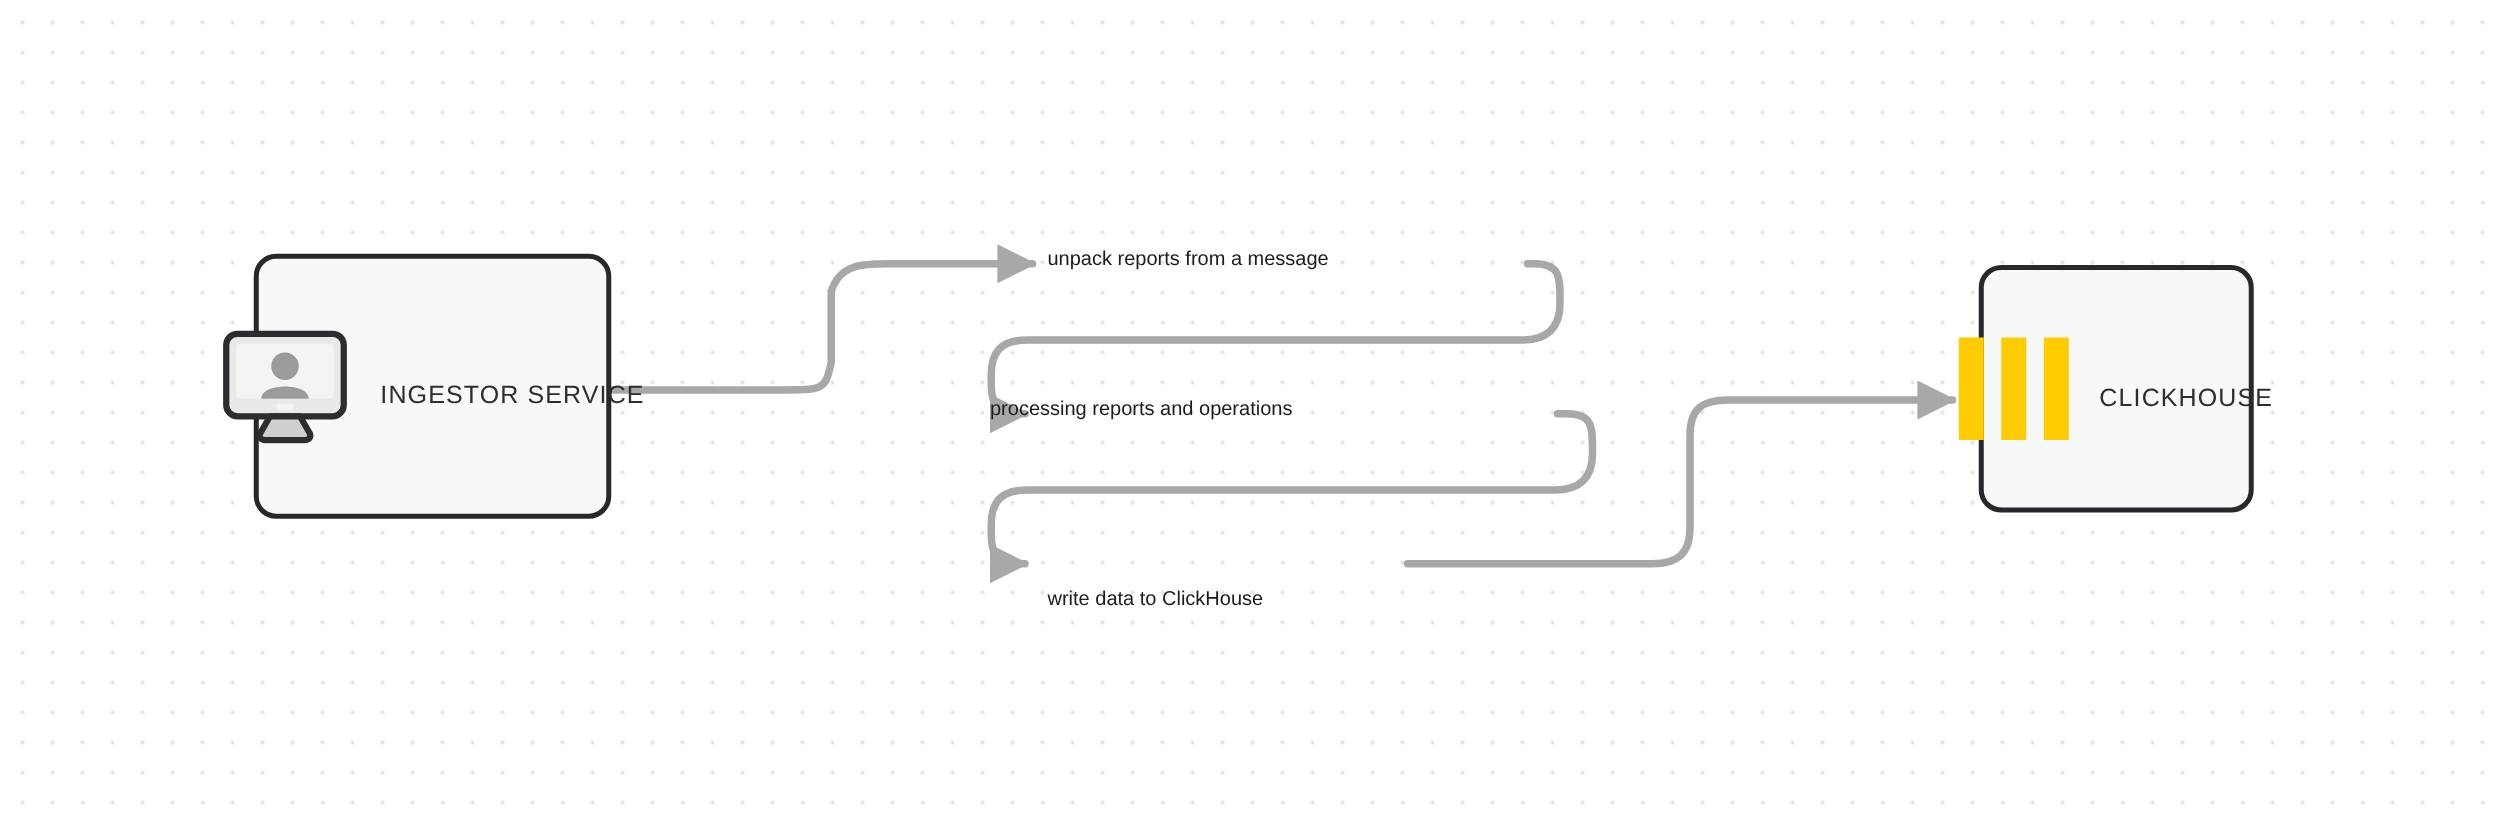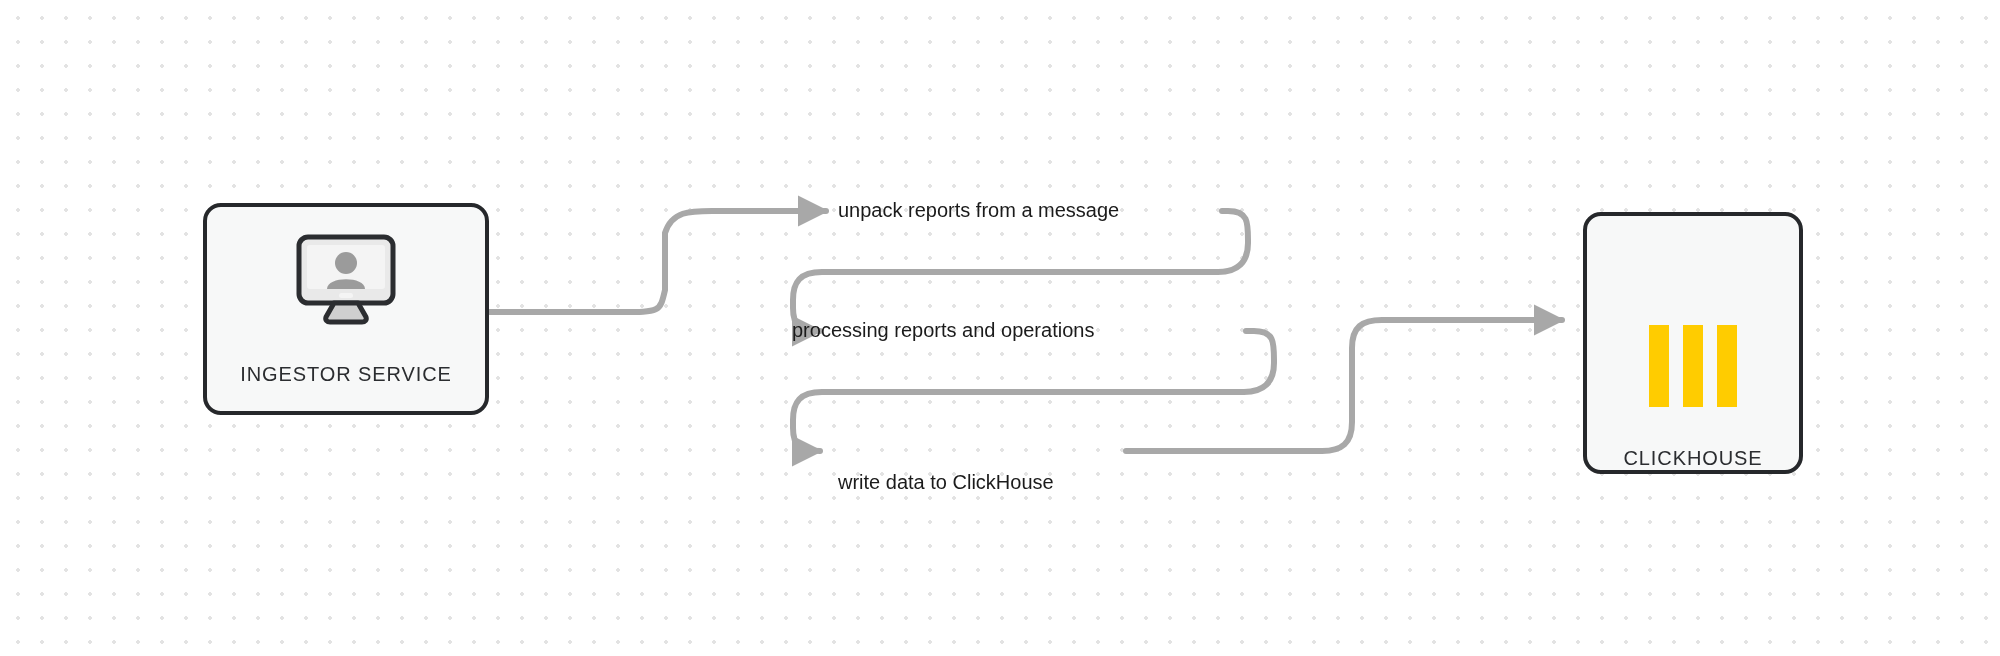--- a/index.html
+++ b/index.html
@@ -21,42 +21,42 @@
     position:absolute; left:0; top:0;
     width:2000px; height:656px;
     pointer-events:none;
   }
   .node {
     position:absolute;
     background:#f7f8f8;
     border:4px solid #26282b;
     border-radius:18px;
     display:flex;
-    flex-direction:column;
+    flex-direction:row;
     align-items:center;
     justify-content:center;
     gap:24px;
   }
   #node-ingestor { left:203px; top:203px; width:286px; height:212px; }
-  #node-clickhouse { left:1583px; top:212px; width:220px; height:262px;justify-content:flex-end; }
+  #node-clickhouse { left:1583px; top:212px; width:220px; height:198px; }
   .node-label {
     font-size:20px;
     letter-spacing:0.9px;
     color:#2b2d30;
     font-family:"Liberation Sans", sans-serif;
     white-space:nowrap;
   }
   #node-ingestor .node-label { margin-top:14px; }
   #node-clickhouse .node-label { margin-top:16px; }
   .monitor-icon { width:104px; height:92px; display:block; }
   .ch-logo { display:flex; gap:14px; align-items:flex-end; height:82px; }
   .ch-bar { width:20px; height:82px; background:#fc0; }
   .edge-label {
     position:absolute;
-    font-size:20px;
+    font-size:16px;
     color:#1b1b1b;
     white-space:nowrap;
     font-family:"Liberation Sans", sans-serif;
     line-height:1;
   }
   #label-0 { left:838px; top:200px; }
   #label-1 { left:792px; top:320px; }
   #label-2 { left:838px; top:440px;margin-top:32px; }
 </style>
 </head>

